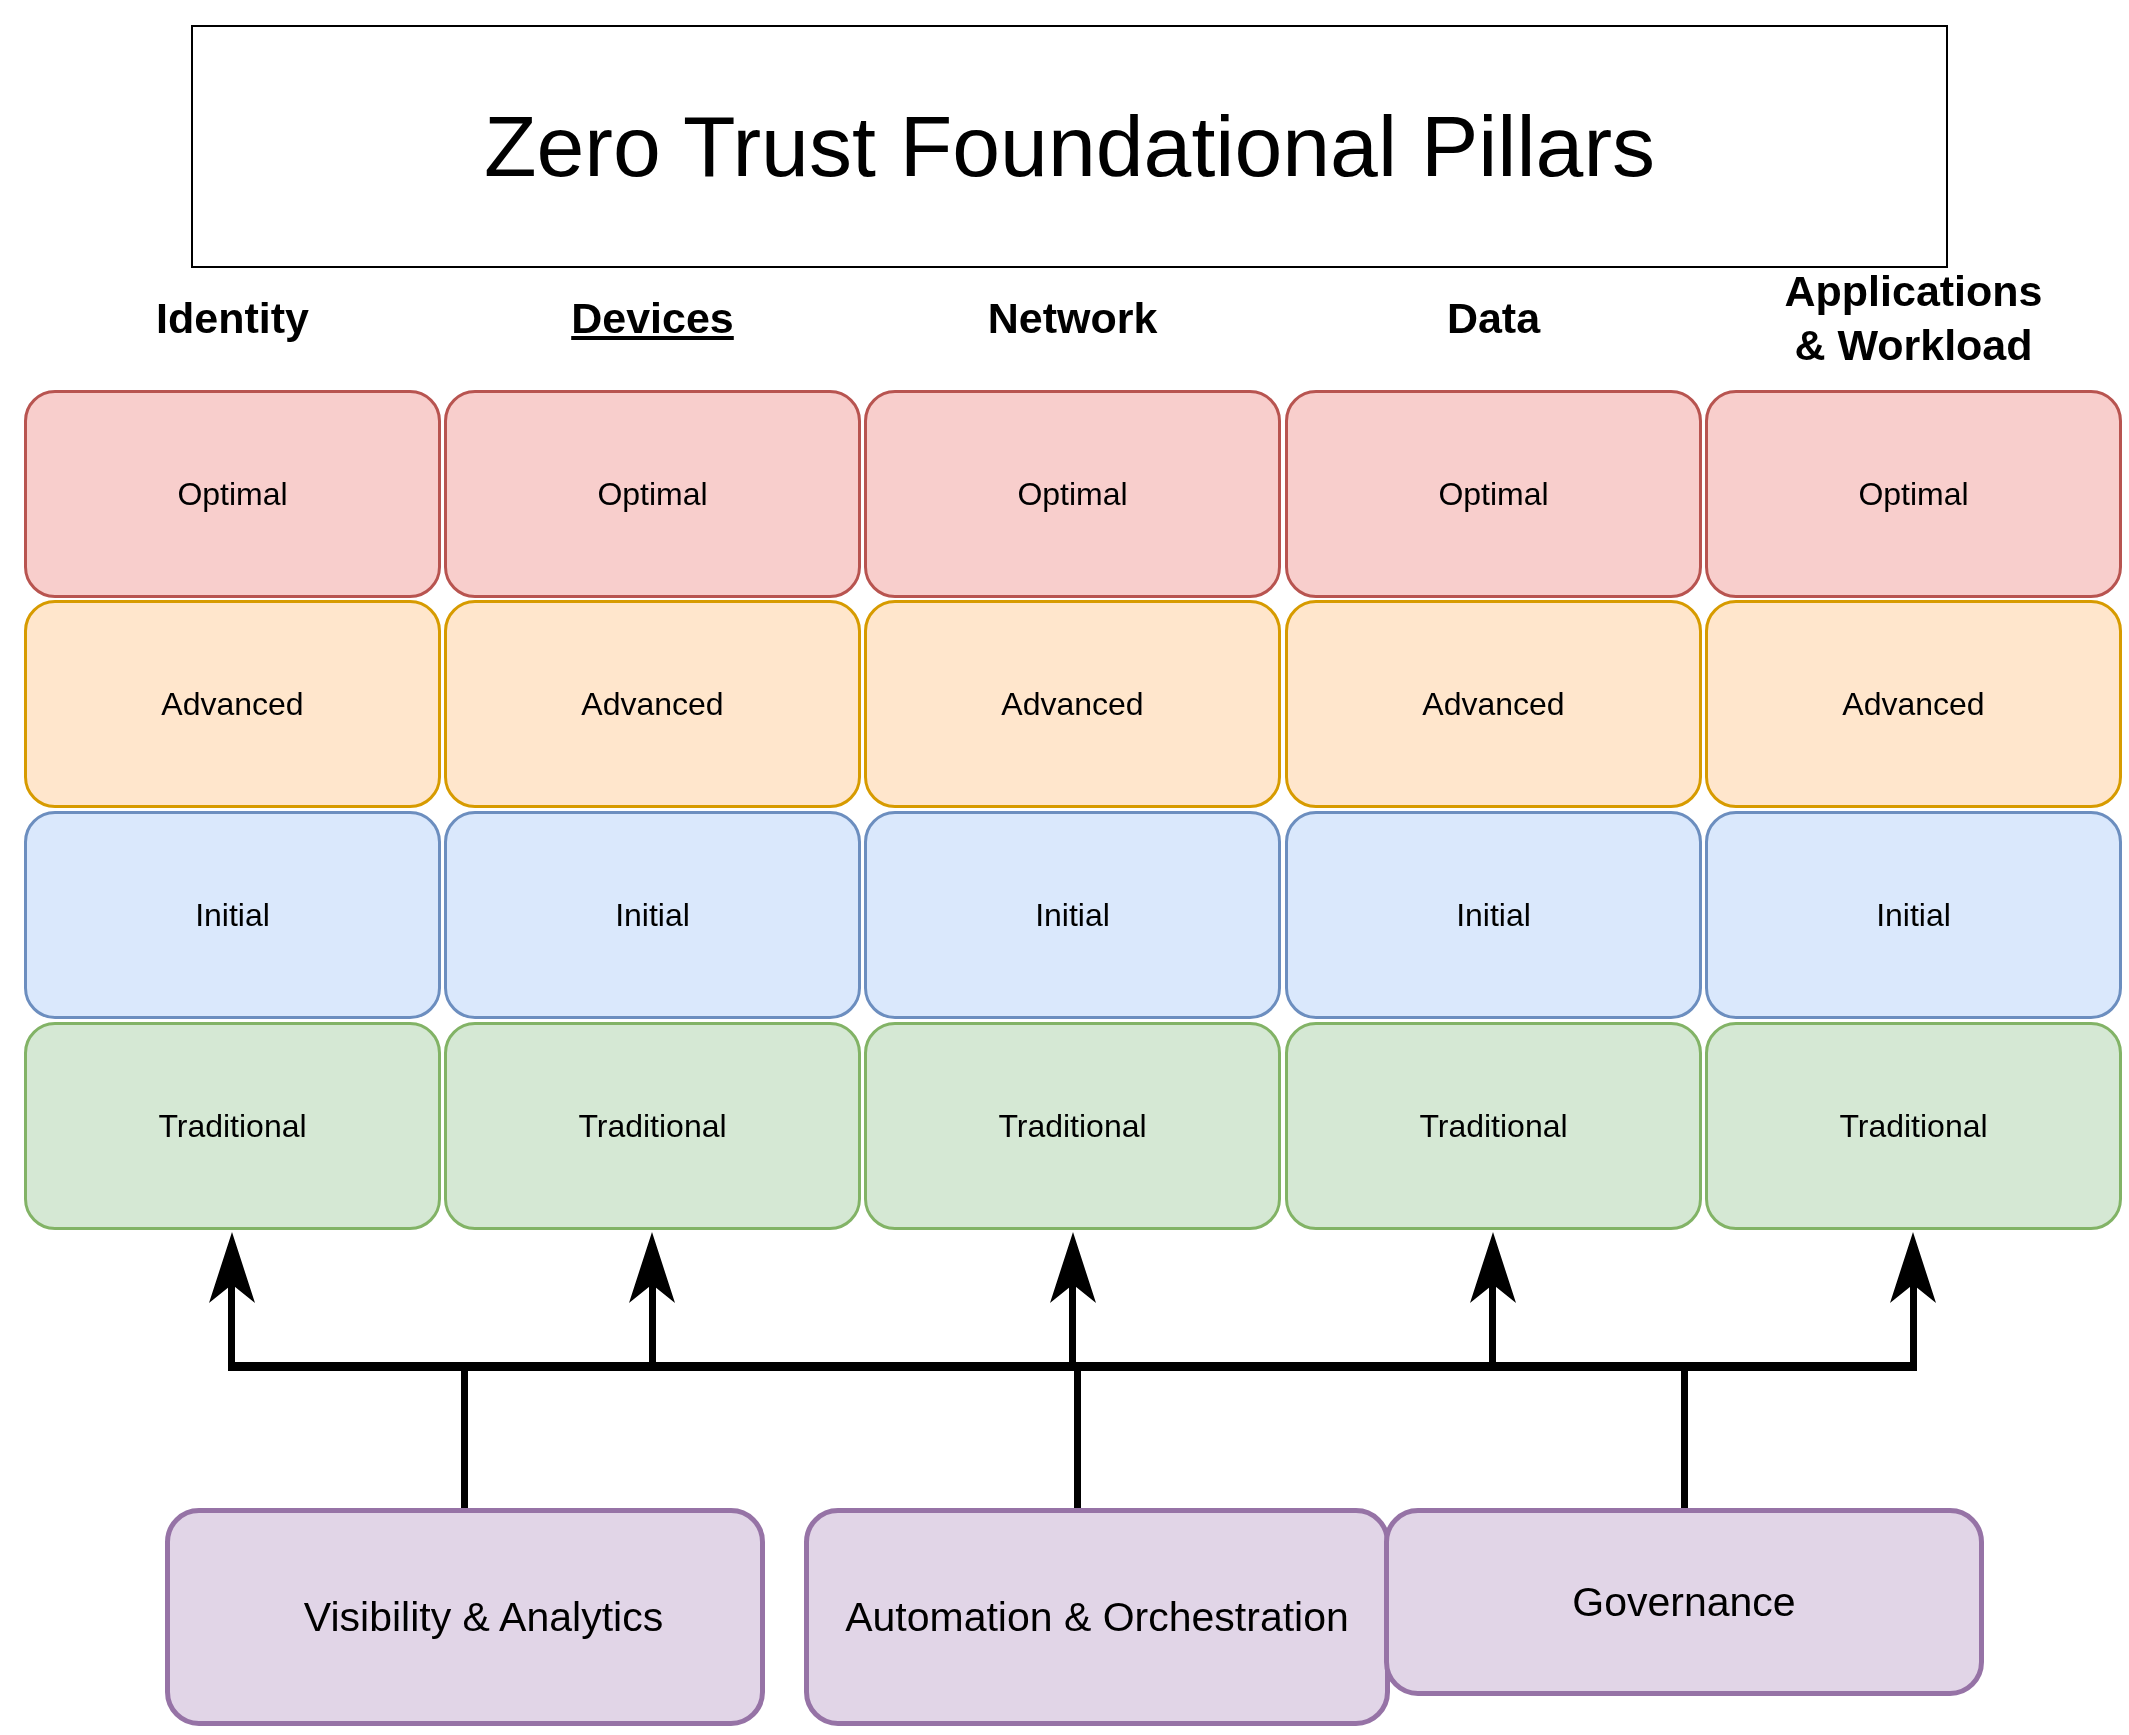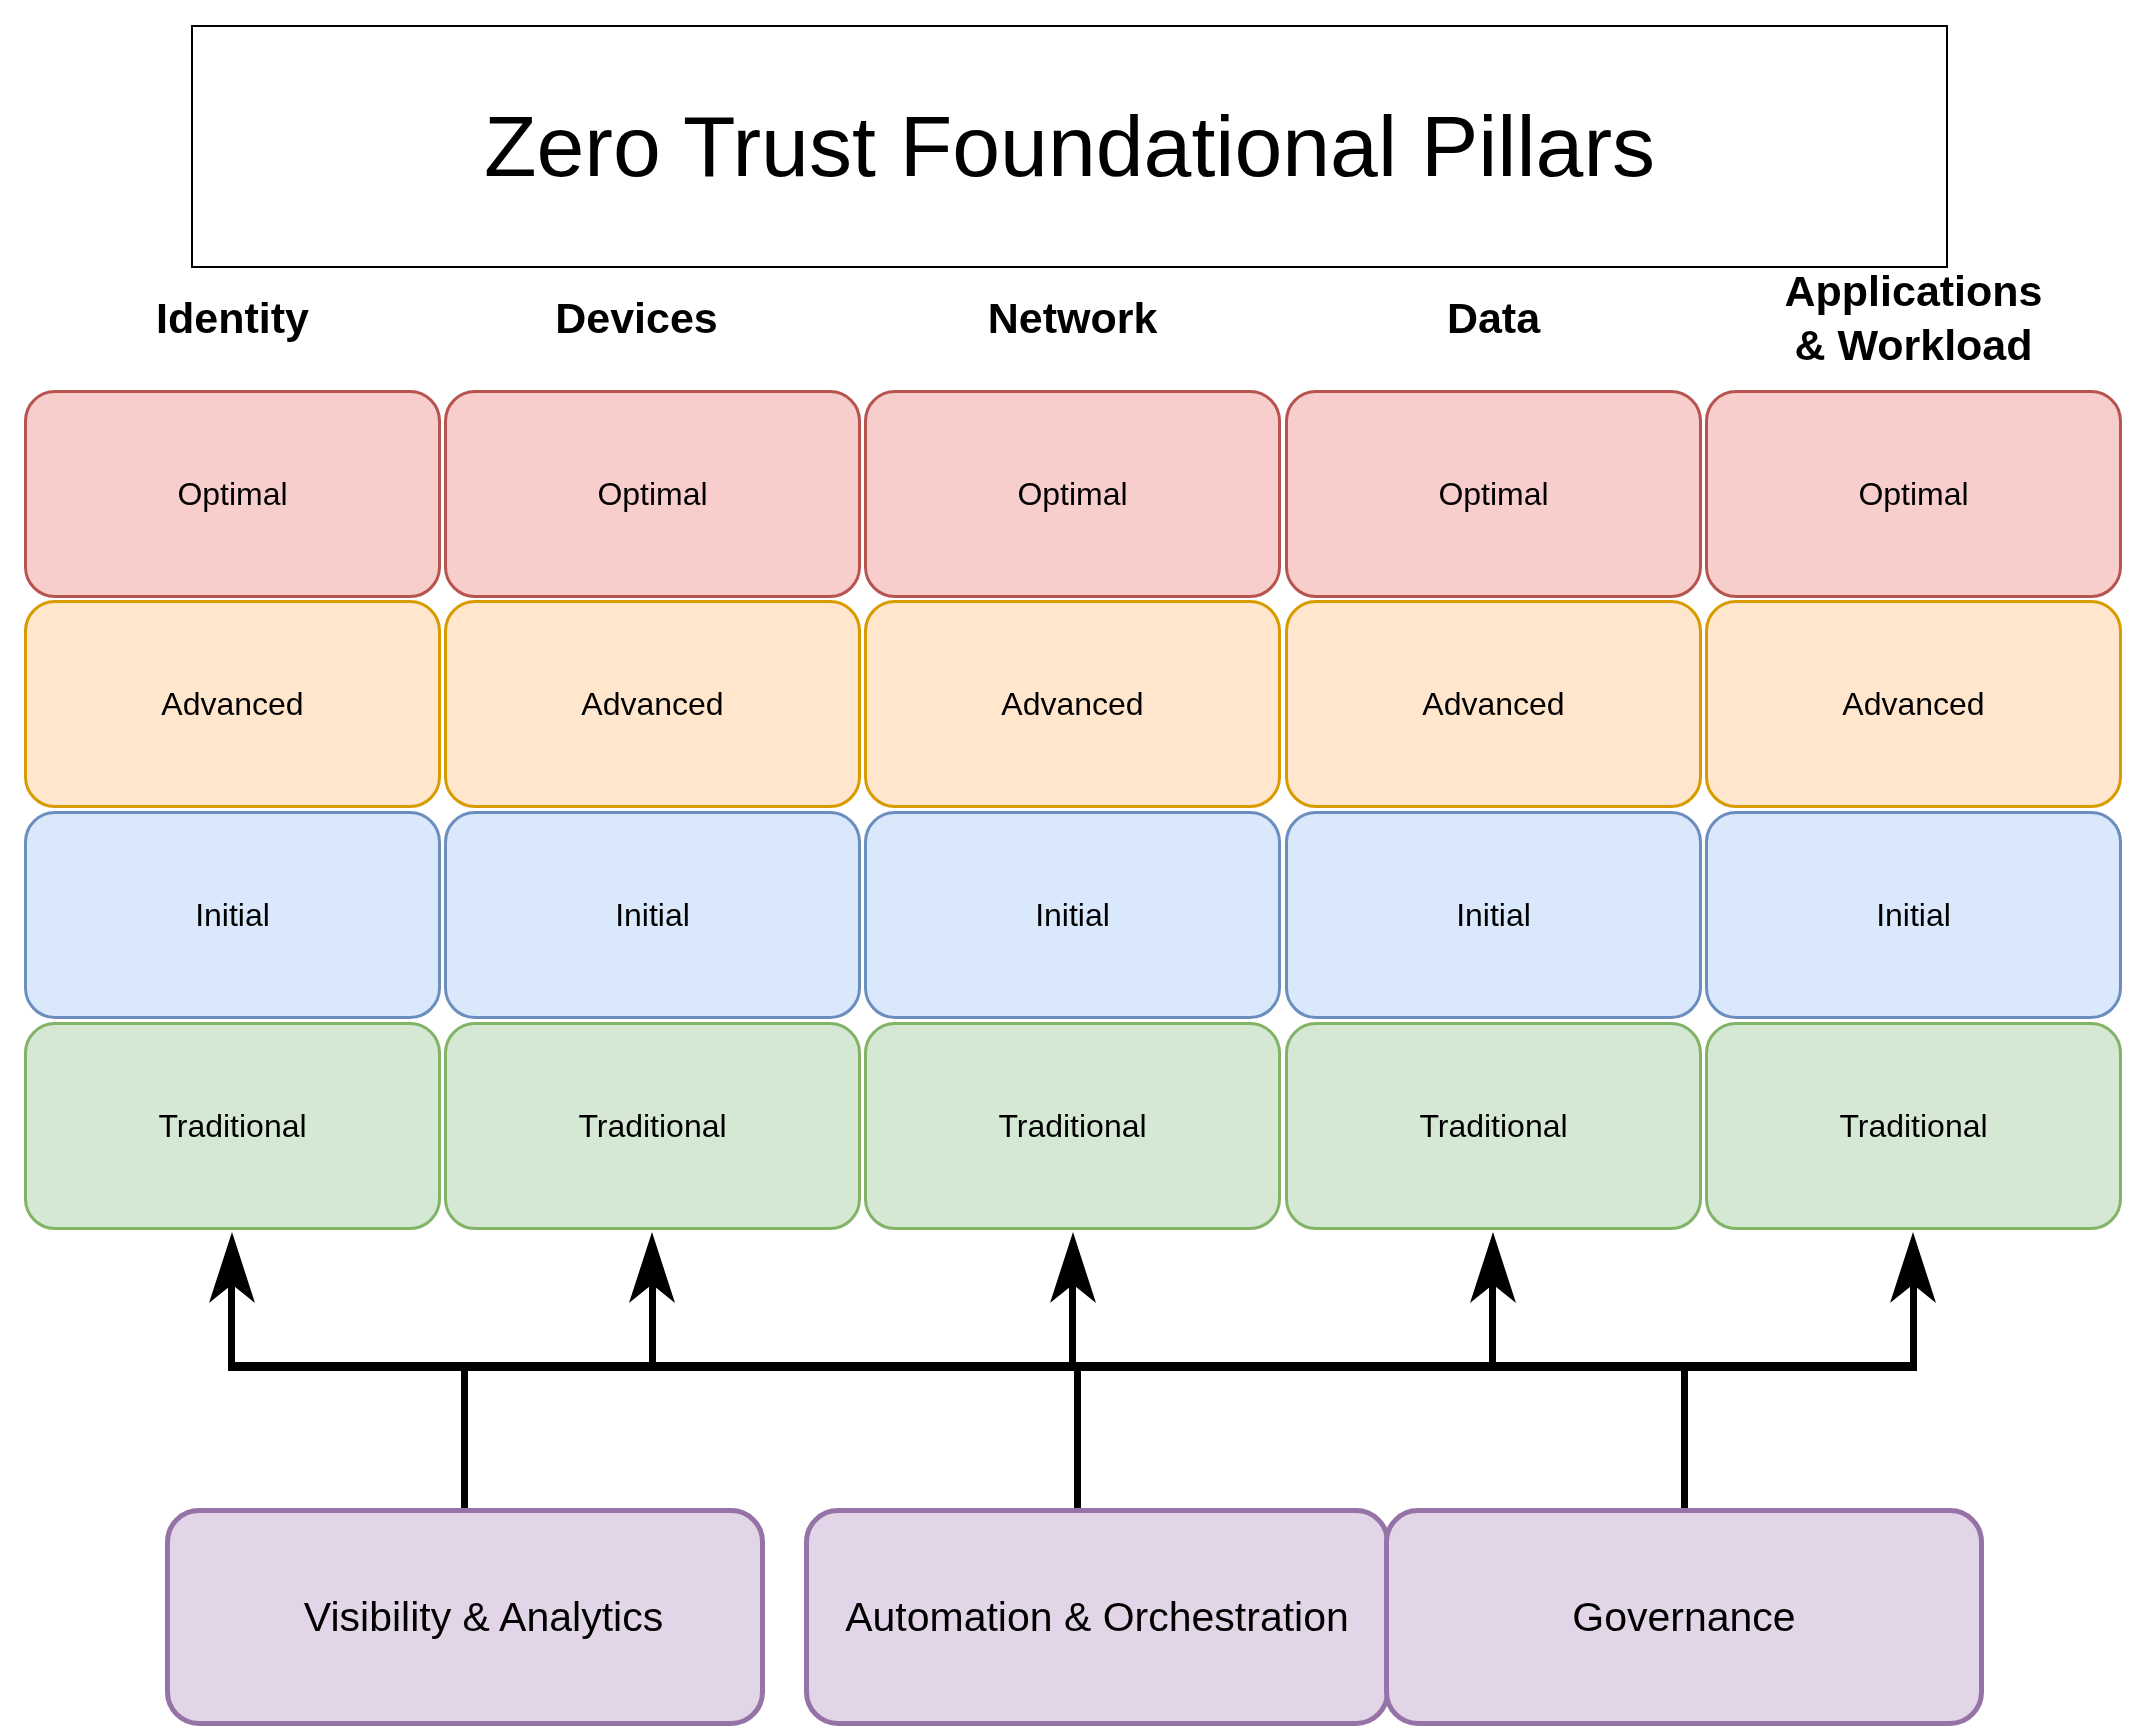--- a/index.html
+++ b/index.html
@@ -69,21 +69,21 @@
 </style>
 </head>
 <body>
 
 <div id="stage">
   <div class="abs title-box" style="left:191px; top:16.6px; width:1757px; height:243px;">
     <div class="title-text">Zero Trust Foundational Pillars</div>
   </div>
   <div id="headers">
       <div class="abs pillar-header" style="left: 24px; top: 253px; width: 417px; height: 131px;">Identity</div>
-      <div class="abs pillar-header" style="left: 428px; top: 253px; width: 417px; height: 131px;">Devices</div>
+      <div class="abs pillar-header" style="left: 444px; top: 253px; width: 417px; height: 131px; text-decoration: underline;">Devices</div>
       <div class="abs pillar-header" style="left: 864px; top: 253px; width: 417px; height: 131px;">Network</div>
       <div class="abs pillar-header" style="left: 1285px; top: 253px; width: 417px; height: 131px;">Data</div>
       <div class="abs pillar-header" style="left: 1705px; top: 253px; width: 417px; height: 131px;">Applications
 &amp; Workload</div>
     </div>
   <div id="grid">
       <div class="abs maturity-cell" style="left: 24px; top: 390px; width: 417px; height: 208px; background: rgb(248, 206, 204); border-color: rgb(184, 84, 80);">Optimal</div>
       <div class="abs maturity-cell" style="left: 444px; top: 390px; width: 417px; height: 208px; background: rgb(248, 206, 204); border-color: rgb(184, 84, 80);">Optimal</div>
       <div class="abs maturity-cell" style="left: 864px; top: 390px; width: 417px; height: 208px; background: rgb(248, 206, 204); border-color: rgb(184, 84, 80);">Optimal</div>
       <div class="abs maturity-cell" style="left: 1285px; top: 390px; width: 417px; height: 208px; background: rgb(248, 206, 204); border-color: rgb(184, 84, 80);">Optimal</div>
@@ -116,16 +116,16 @@
       <div class="abs arrowhead" style="left: 1470px; top: 1232px; width: 46px; height: 71px; background: rgb(0, 0, 0);"></div>
       <div class="abs connector-line" style="left: 1910px; top: 1284px; width: 7px; height: 87px; background: rgb(0, 0, 0);"></div>
       <div class="abs arrowhead" style="left: 1890px; top: 1232px; width: 46px; height: 71px; background: rgb(0, 0, 0);"></div>
       <div class="abs connector-line" style="left: 461px; top: 1362px; width: 7px; height: 152px; background: rgb(0, 0, 0);"></div>
       <div class="abs connector-line" style="left: 1074px; top: 1362px; width: 7px; height: 152px; background: rgb(0, 0, 0);"></div>
       <div class="abs connector-line" style="left: 1681px; top: 1362px; width: 7px; height: 152px; background: rgb(0, 0, 0);"></div>
     </div>
   <div id="foundations">
       <div class="abs foundation-box" style="left: 165px; top: 1508px; width: 600px; height: 218px; background: rgb(225, 213, 231); border-color: rgb(150, 115, 166); padding-left: 37px;">Visibility &amp; Analytics</div>
       <div class="abs foundation-box" style="left: 785px; top: 1508px; width: 586px; height: 218px; background: rgb(225, 213, 231); border-color: rgb(150, 115, 166); margin-left: 19px;">Automation &amp; Orchestration</div>
-      <div class="abs foundation-box" style="left: 1384px; top: 1508px; width: 600px; height: 218px; background: rgb(225, 213, 231); border-color: rgb(150, 115, 166);">Governance</div>
+      <div class="abs foundation-box" style="left: 1384px; top: 1508px; width: 600px; height: 188px; background: rgb(225, 213, 231); border-color: rgb(150, 115, 166);">Governance</div>
     </div>
 </div>
 
 
 </body></html>

